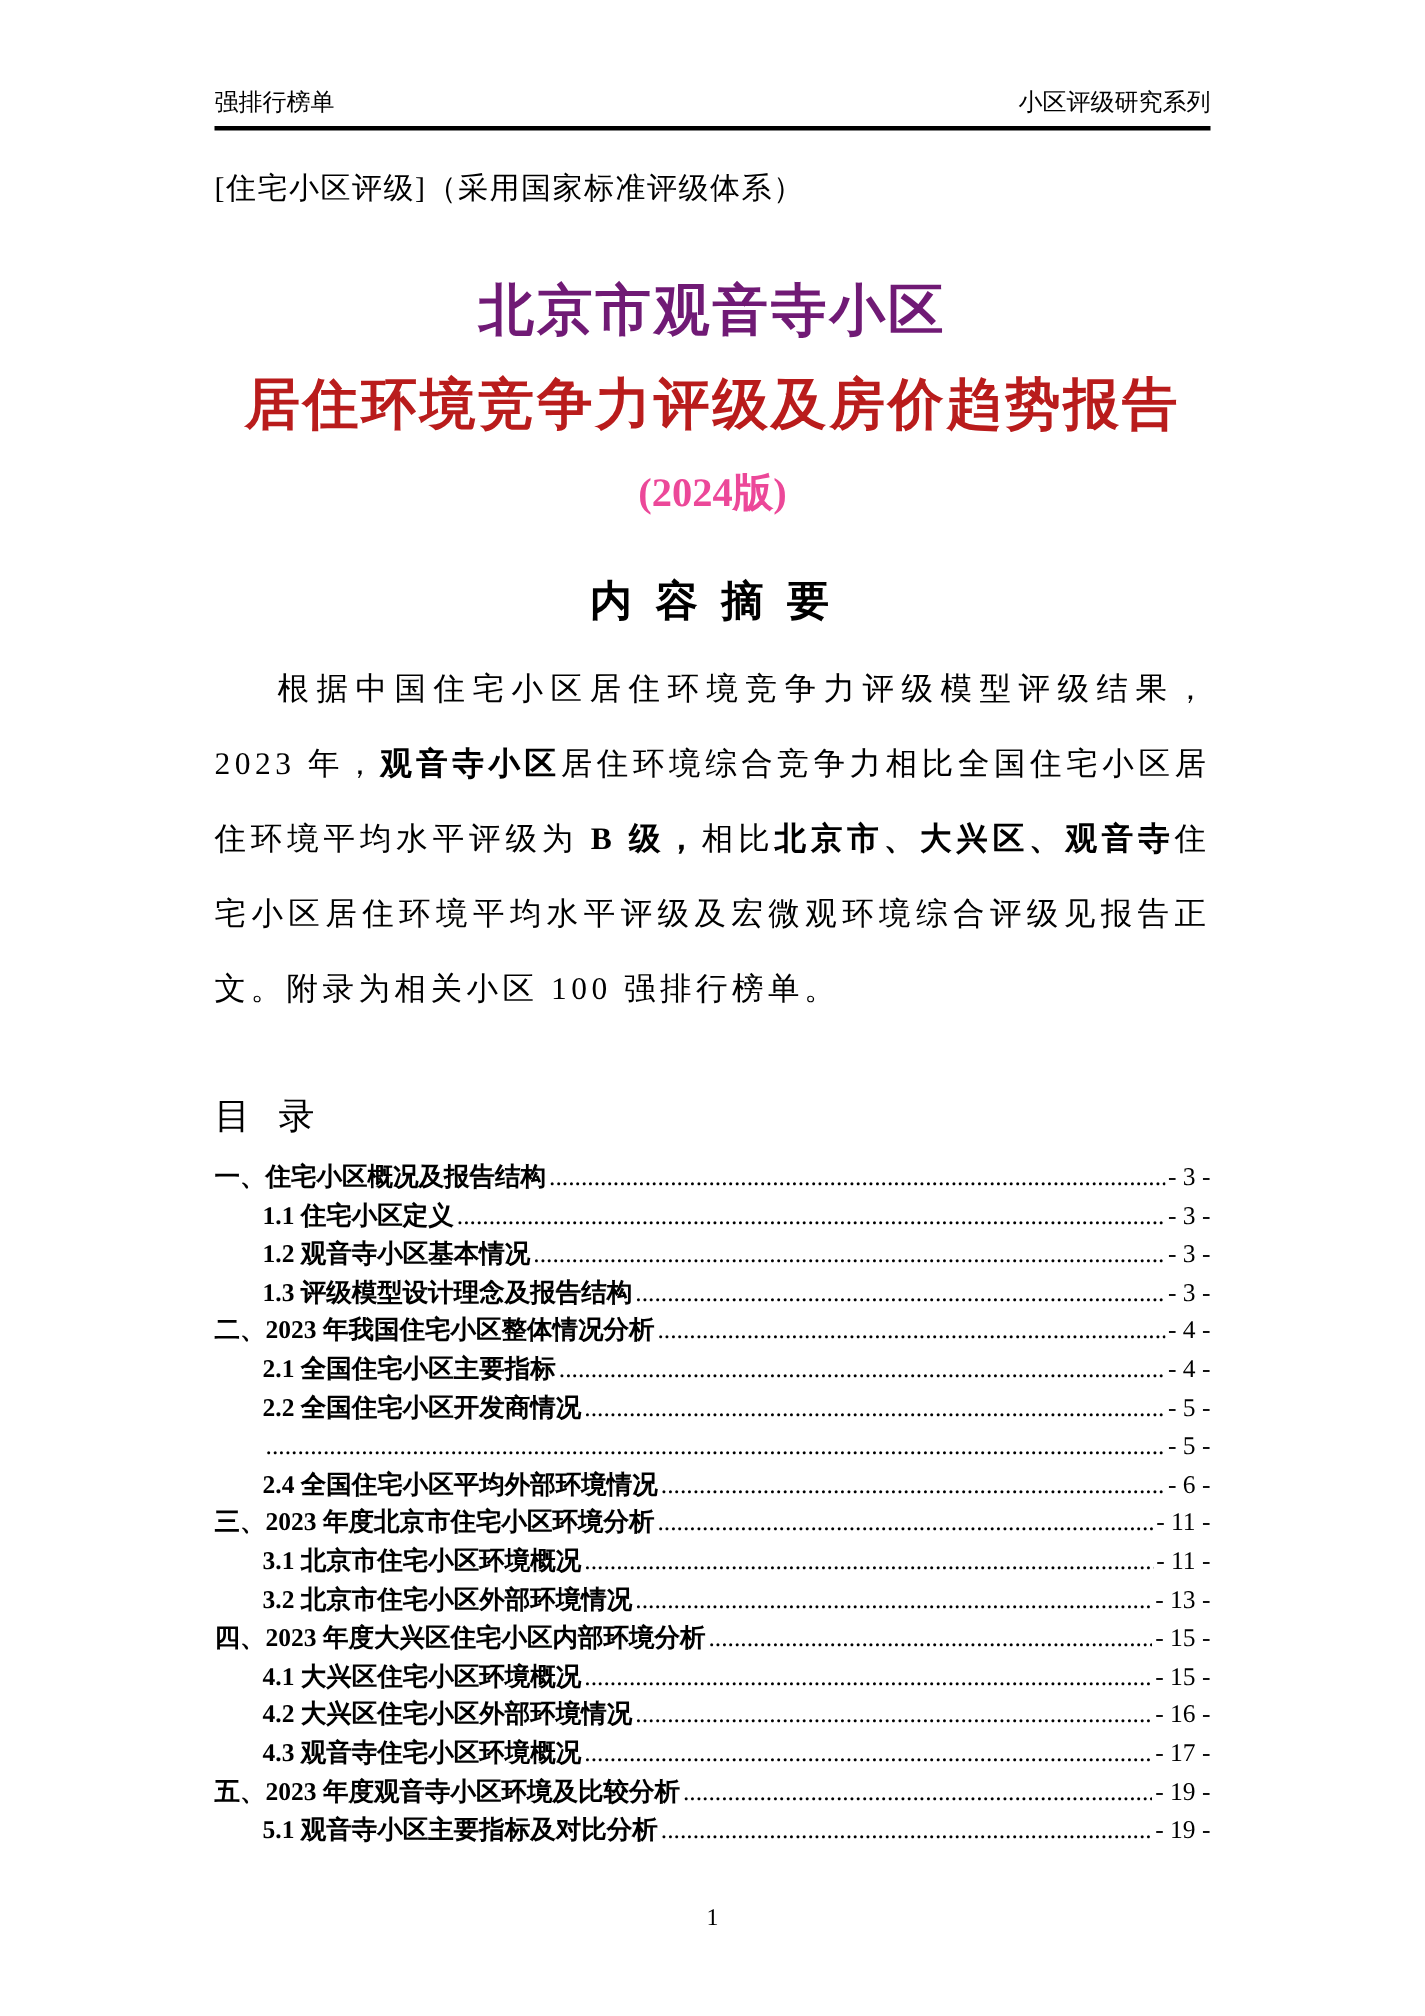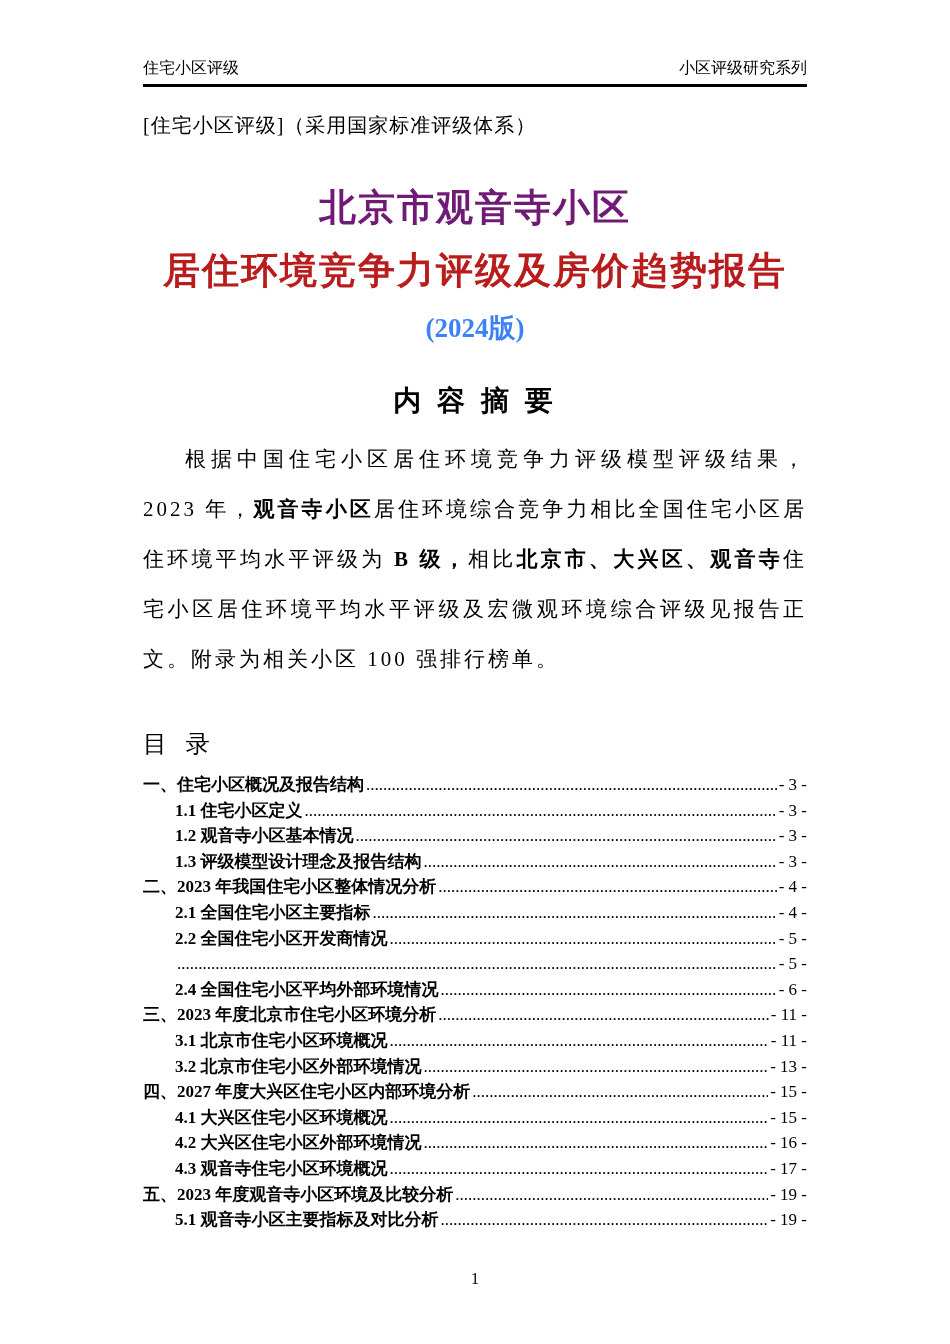--- a/index.html
+++ b/index.html
@@ -114,30 +114,30 @@
     text-align: center;
     font-size: 16px;
   }
 </style>
 </head>
 <body>
 
 <div class="page">
 
   <div class="header">
-    <span>住宅小区评级</span>
+    <span>强排行榜单</span>
     <span>小区评级研究系列</span>
   </div>
 
   <div class="subtitle">[住宅小区评级]（采用国家标准评级体系）</div>
 
   <div class="title-block">
     <div class="title-line" style="color: #701a75;">北京市观音寺小区</div>
     <div class="title-line" style="color: #b91c1c;">居住环境竞争力评级及房价趋势报告</div>
-    <div class="title-edition" style="color: #3b82f6;">(2024版)</div>
+    <div class="title-edition" style="color: #ec4899;">(2024版)</div>
   </div>
 
   <h2 class="summary-heading">内 容 摘 要</h2>
 
   <p class="summary-body" id="summary-body"><span>根据中国住宅小区居住环境竞争力评级模型评级结果，2023 年，</span><span class="b">观音寺小区</span><span>居住环境综合竞争力相比全国住宅小区居住环境平均水平评级为 </span><span class="b">B 级，</span><span>相比</span><span class="b">北京市、大兴区、观音寺</span><span>住宅小区居住环境平均水平评级及宏微观环境综合评级见报告正文。附录为相关小区 100 强排行榜单。</span></p>
 
   <h2 class="toc-heading">目 录</h2>
 
   <div class="toc" id="toc-list">
       <div class="toc-row">
@@ -193,21 +193,21 @@
         <span class="toc-label">3.1 北京市住宅小区环境概况</span>
         <span class="toc-leader"></span>
         <span class="toc-page">- 11 -</span>
       </div>
       <div class="toc-row lvl1">
         <span class="toc-label">3.2 北京市住宅小区外部环境情况</span>
         <span class="toc-leader"></span>
         <span class="toc-page">- 13 -</span>
       </div>
       <div class="toc-row">
-        <span class="toc-label">四、2027 年度大兴区住宅小区内部环境分析</span>
+        <span class="toc-label">四、2023 年度大兴区住宅小区内部环境分析</span>
         <span class="toc-leader"></span>
         <span class="toc-page">- 15 -</span>
       </div>
       <div class="toc-row lvl1">
         <span class="toc-label">4.1 大兴区住宅小区环境概况</span>
         <span class="toc-leader"></span>
         <span class="toc-page">- 15 -</span>
       </div>
       <div class="toc-row lvl1">
         <span class="toc-label">4.2 大兴区住宅小区外部环境情况</span>

